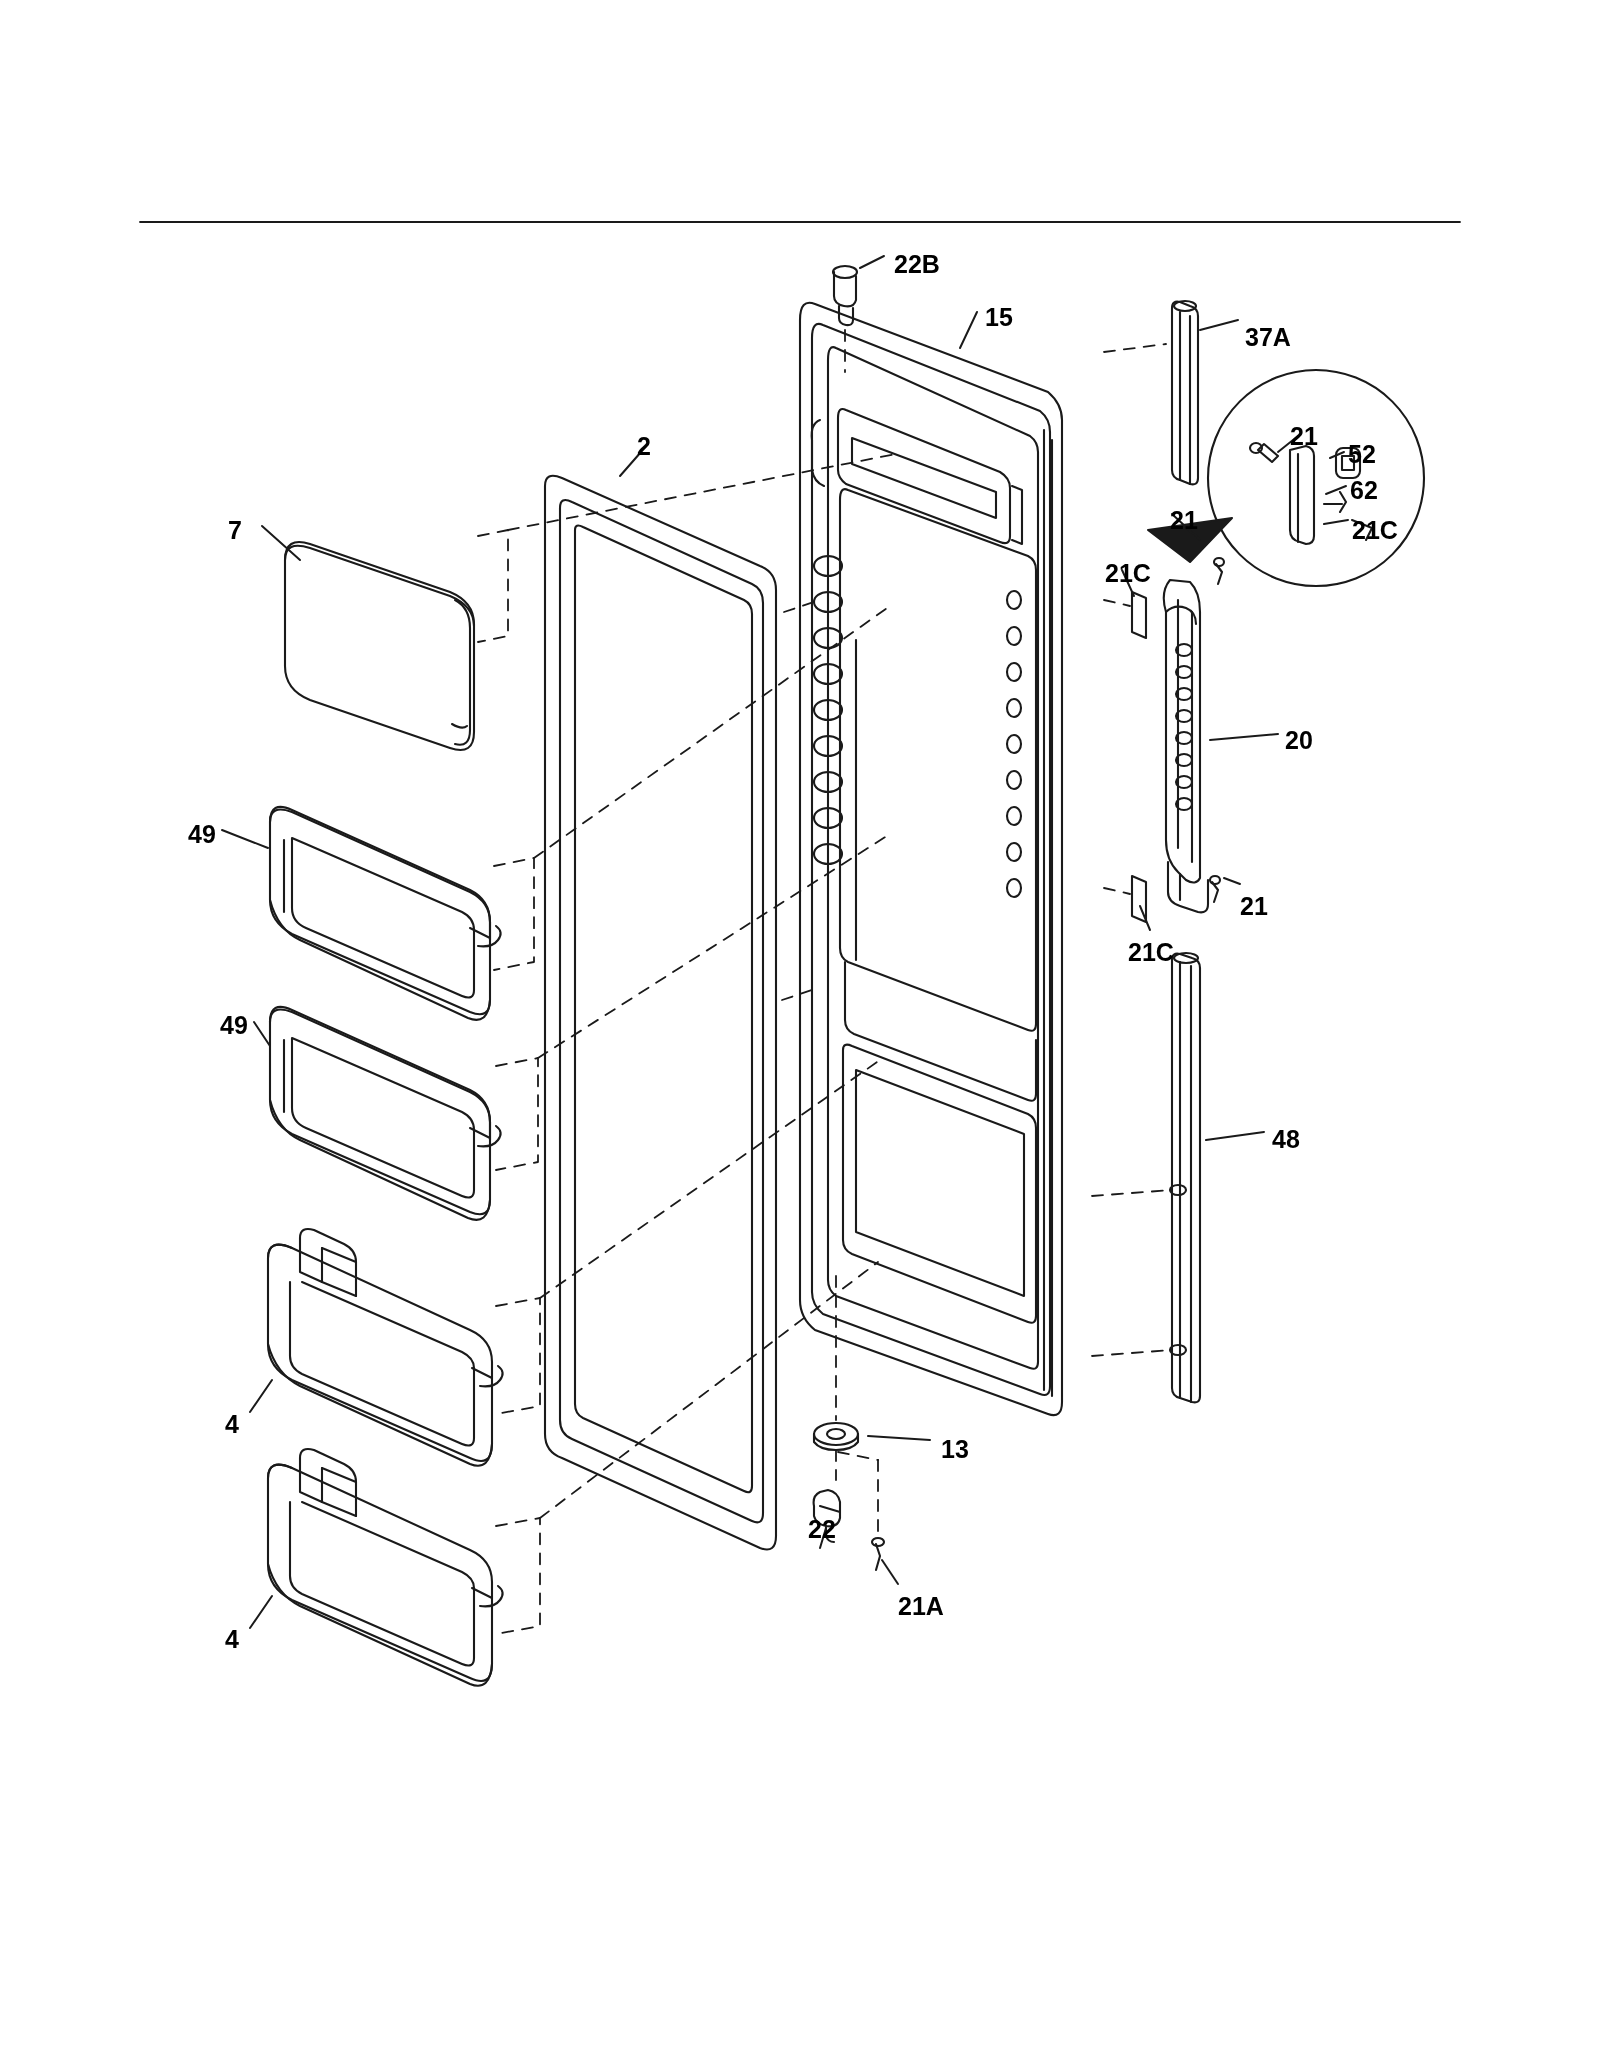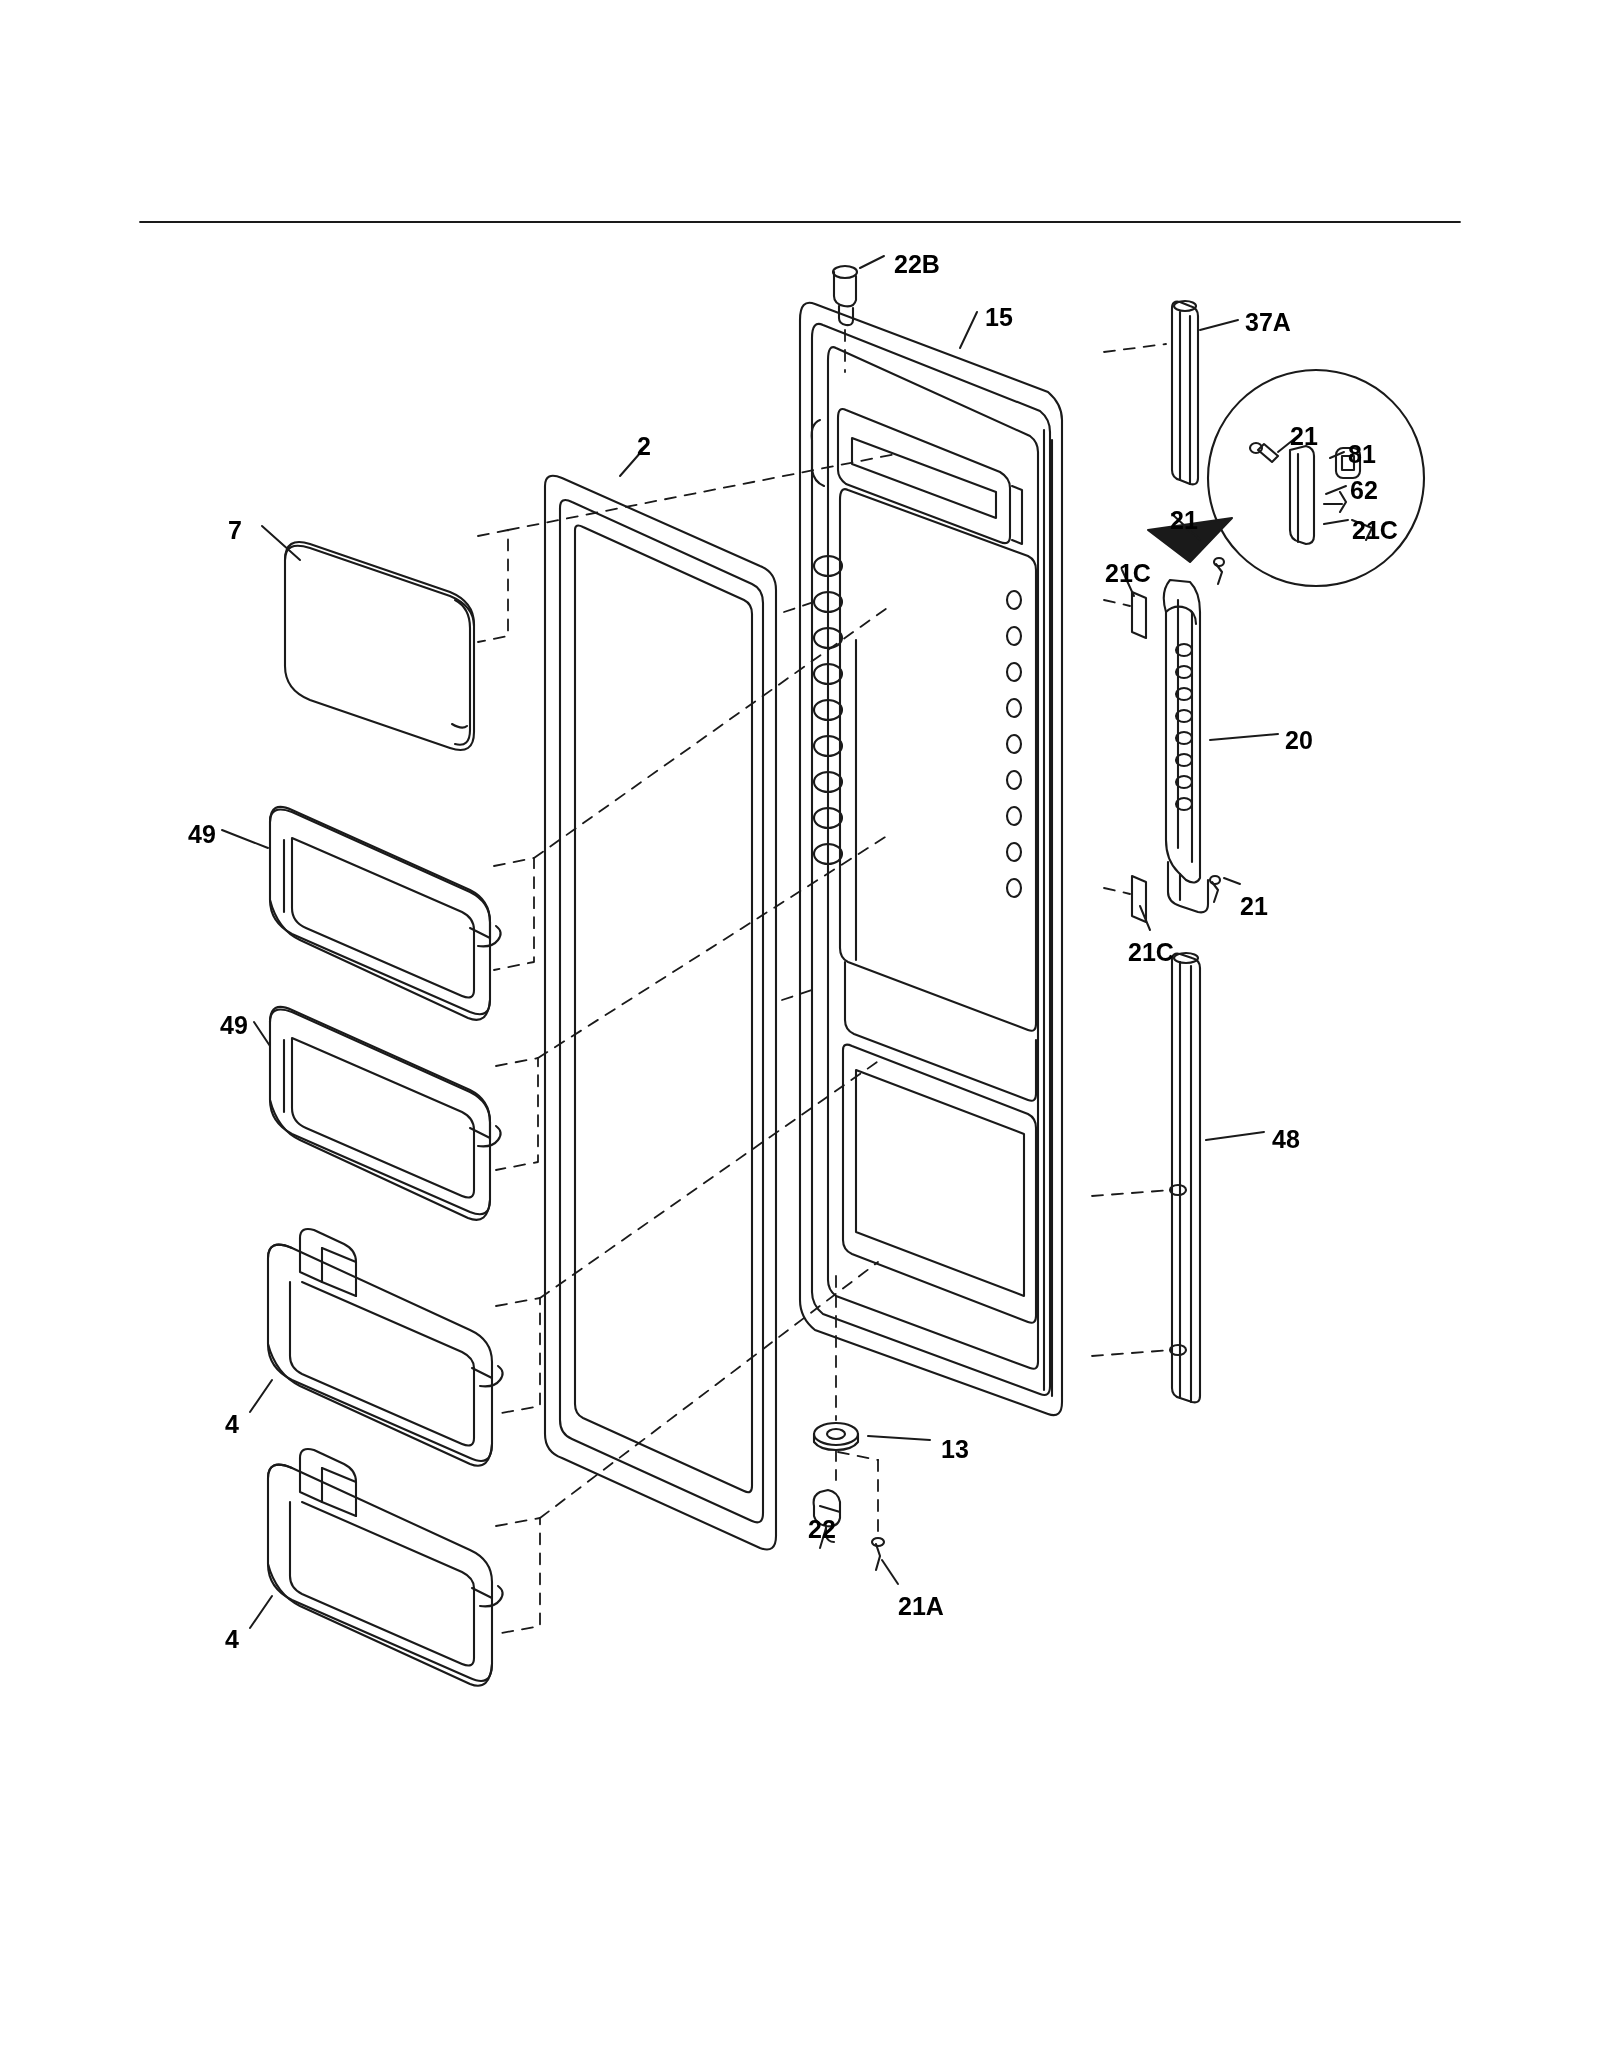--- a/index.html
+++ b/index.html
@@ -299,24 +299,24 @@
 
         <path d="M1104 600 L1130 606"></path>
         <path d="M1104 888 L1130 894"></path>
       </g>
 
     </g>
   </svg>
 
   <div class="callout-label" style="left:894px; top:252px;">22B</div>
   <div class="callout-label" style="left:985px; top:305px;">15</div>
-  <div class="callout-label" style="left:1245px; top:310px;">37A</div>
+  <div class="callout-label" style="left:1245px; top:325px;">37A</div>
   <div class="callout-label" style="left:637px; top:434px;">2</div>
   <div class="callout-label" style="left:1290px; top:424px;">21</div>
-  <div class="callout-label" style="left:1348px; top:442px;">81</div>
+  <div class="callout-label" style="left:1348px; top:442px;">52</div>
   <div class="callout-label" style="left:1350px; top:478px;">62</div>
   <div class="callout-label" style="left:1352px; top:518px;">21C</div>
   <div class="callout-label" style="left:1170px; top:508px;">21</div>
   <div class="callout-label" style="left:228px; top:518px;">7</div>
   <div class="callout-label" style="left:1105px; top:561px;">21C</div>
   <div class="callout-label" style="left:1285px; top:728px;">20</div>
   <div class="callout-label" style="left:188px; top:822px;">49</div>
   <div class="callout-label" style="left:1240px; top:894px;">21</div>
   <div class="callout-label" style="left:1128px; top:940px;">21C</div>
   <div class="callout-label" style="left:220px; top:1013px;">49</div>

